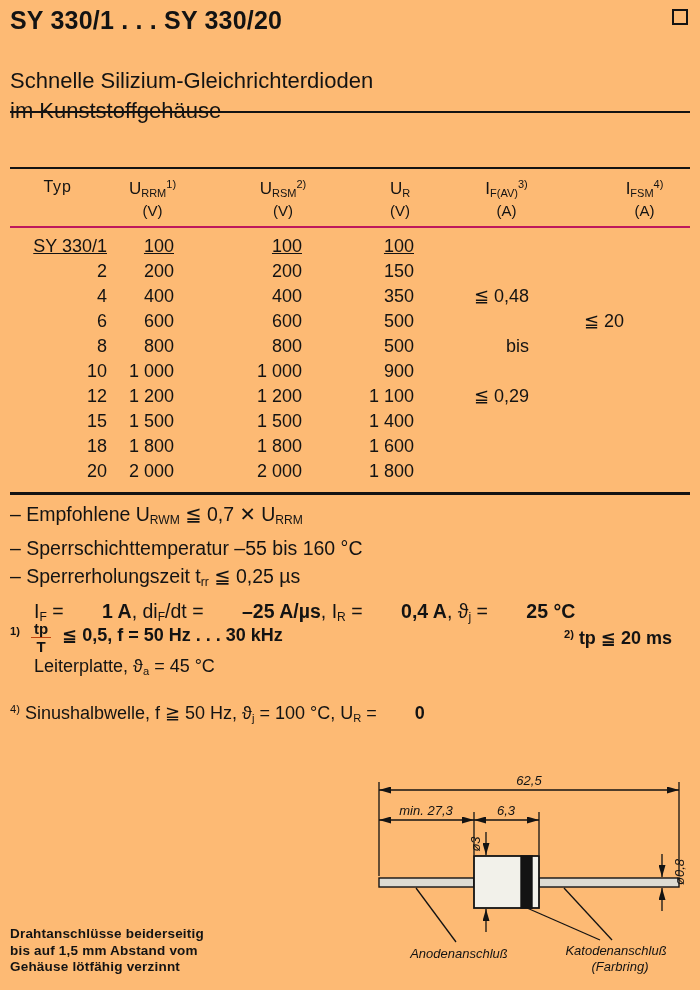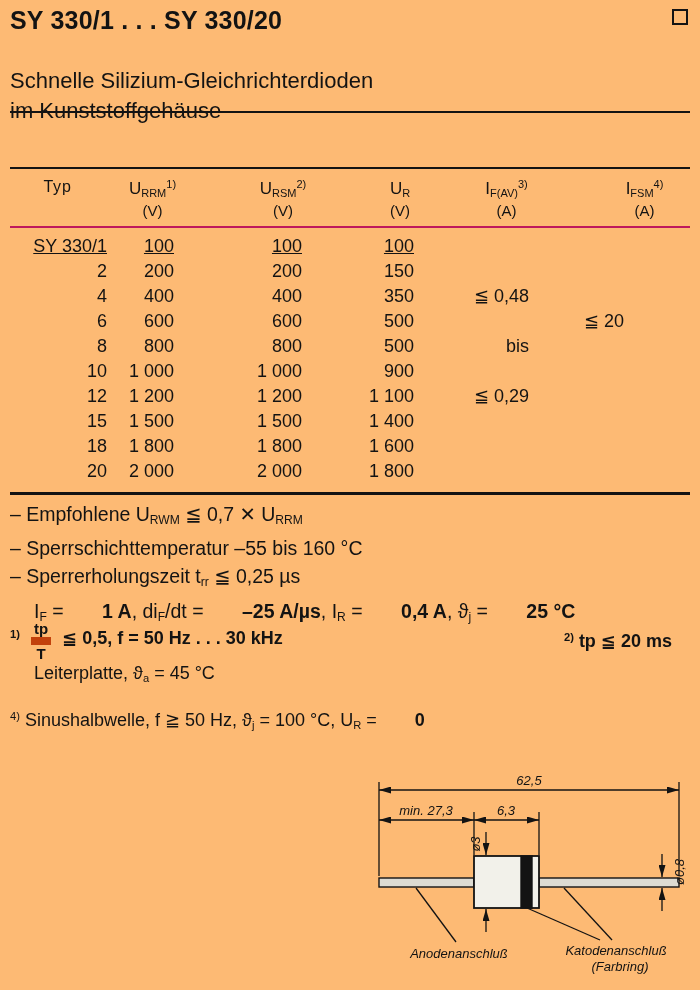--- a/index.html
+++ b/index.html
@@ -51,21 +51,21 @@
 
   
   .notes { position:absolute; top:500px; left:10px; right:10px; font-size:19.5px; line-height:28px; }
   .note.indent { padding-left:24px; }
 
   
   .fns { position:absolute; top:618px; left:10px; right:10px; font-size:18px; line-height:26px; }
   .fn1row { display:flex; justify-content:space-between; align-items:center; font-weight:700; padding-right:18px; }
   .frac { display:inline-flex; flex-direction:column; align-items:center; vertical-align:middle;
           font-size:15px; line-height:17px; margin:0 6px; transform:translateY(2px); }
-  .frac .num { border-bottom:8px solid #c2410c; padding:0 3px;text-align:center; }
+  .frac .num { border-bottom:1px solid #c2410c; padding:0 3px;text-align:center; }
   .fn { margin-top:12px; }
   .fn3a { text-align:justify; text-align-last:justify; }
   .fn-cont { padding-left:24px; }
 
   
   .diagram { position:absolute; top:772px; right:6px; overflow:visible; }
 
   
   .footer { position:absolute; top:926px; left:10px; font-size:13.5px; font-weight:700;
             line-height:16.5px; letter-spacing:0.2px; }
@@ -261,14 +261,19 @@
       <text x="62" y="43" text-anchor="middle">min. 27,3</text>
       <text x="142" y="43" text-anchor="middle">6,3</text>
       <text x="116" y="72" text-anchor="middle" transform="rotate(-90 116 72)">ø3</text>
       <text x="320" y="100" text-anchor="middle" transform="rotate(-90 320 100)">ø0,8</text>
       <text x="95" y="186" text-anchor="middle">Anodenanschluß</text>
       <text x="252" y="183" text-anchor="middle">Katodenanschluß</text>
       <text x="256" y="199" text-anchor="middle">(Farbring)</text>
     </g>
   </svg>
 
+  <div class="footer">
+    <div>Drahtanschlüsse beiderseitig</div>
+    <div>bis auf 1,5 mm Abstand vom</div>
+    <div>Gehäuse lötfähig verzinnt</div>
+  </div>
 
 </div>
 
 </body></html>

